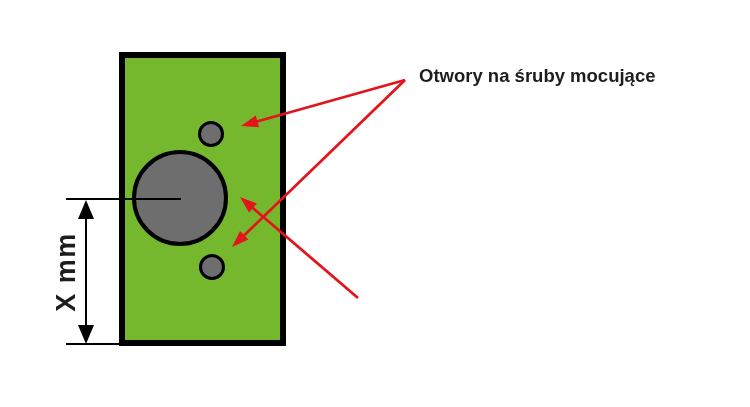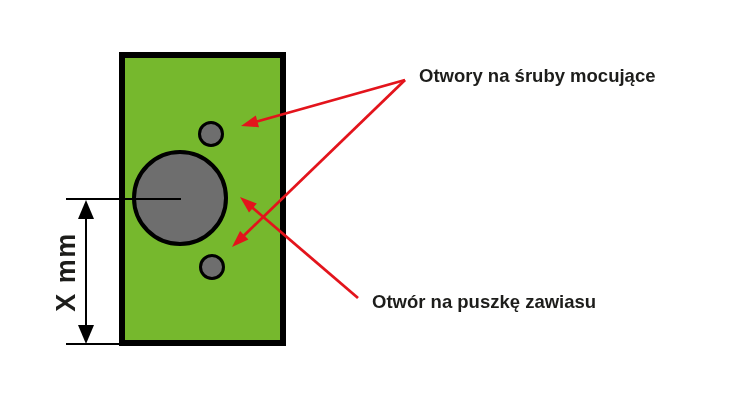--- a/index.html
+++ b/index.html
@@ -105,17 +105,16 @@
 
     <line class="leader-line" x1="405" y1="80" x2="244" y2="235.5"></line>
     <polygon class="leader-head" points="232,247 240.1,230.9 248.4,239.5"></polygon>
 
     <line class="leader-line" x1="358" y1="298" x2="252.5" y2="207.7"></line>
     <polygon class="leader-head" points="240,197 256.8,203.5 249,212.6"></polygon>
   </svg>
 
   <div class="label label-screws">Otwory na śruby mocujące</div>
 
-  <div class="label label-cup">Otwór na puszkę zawiasu</div>
 
   <div class="label-dim">X mm</div>
 
 </div>
 
 </body></html>

